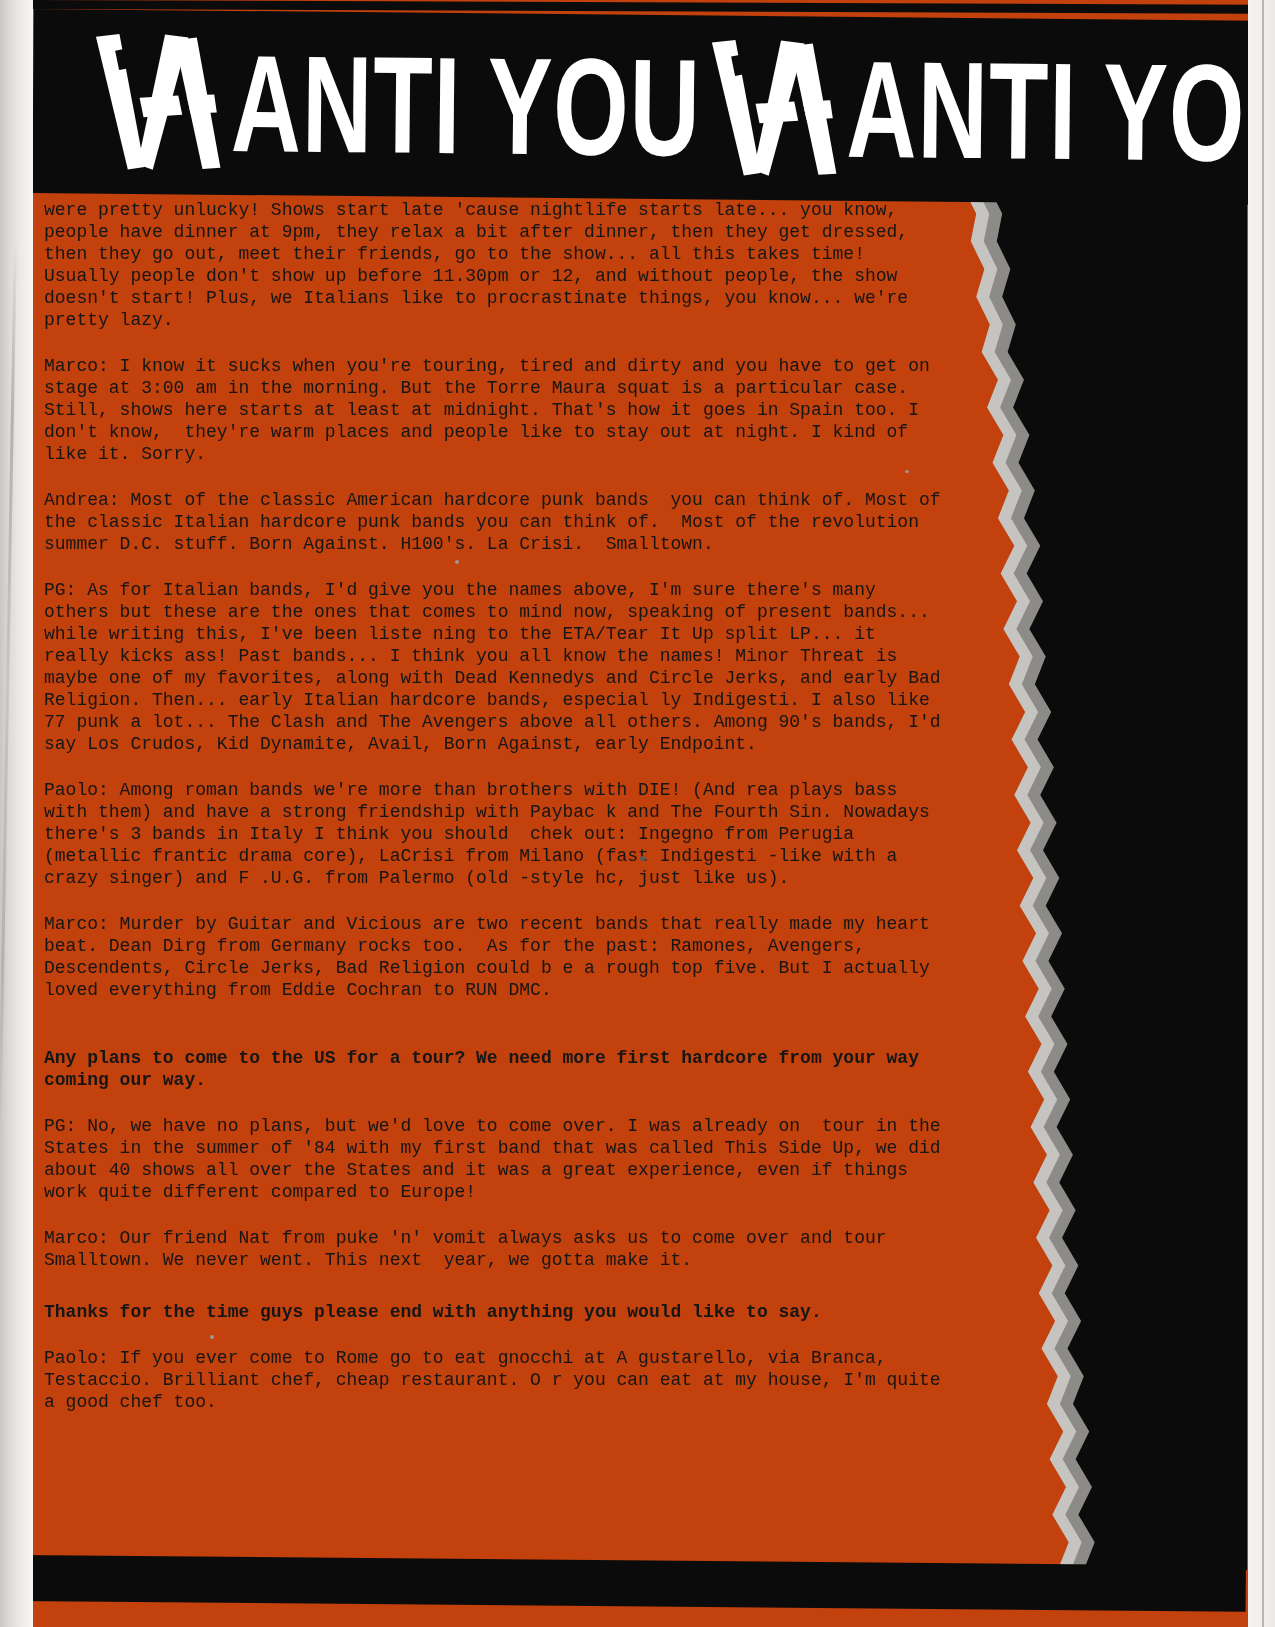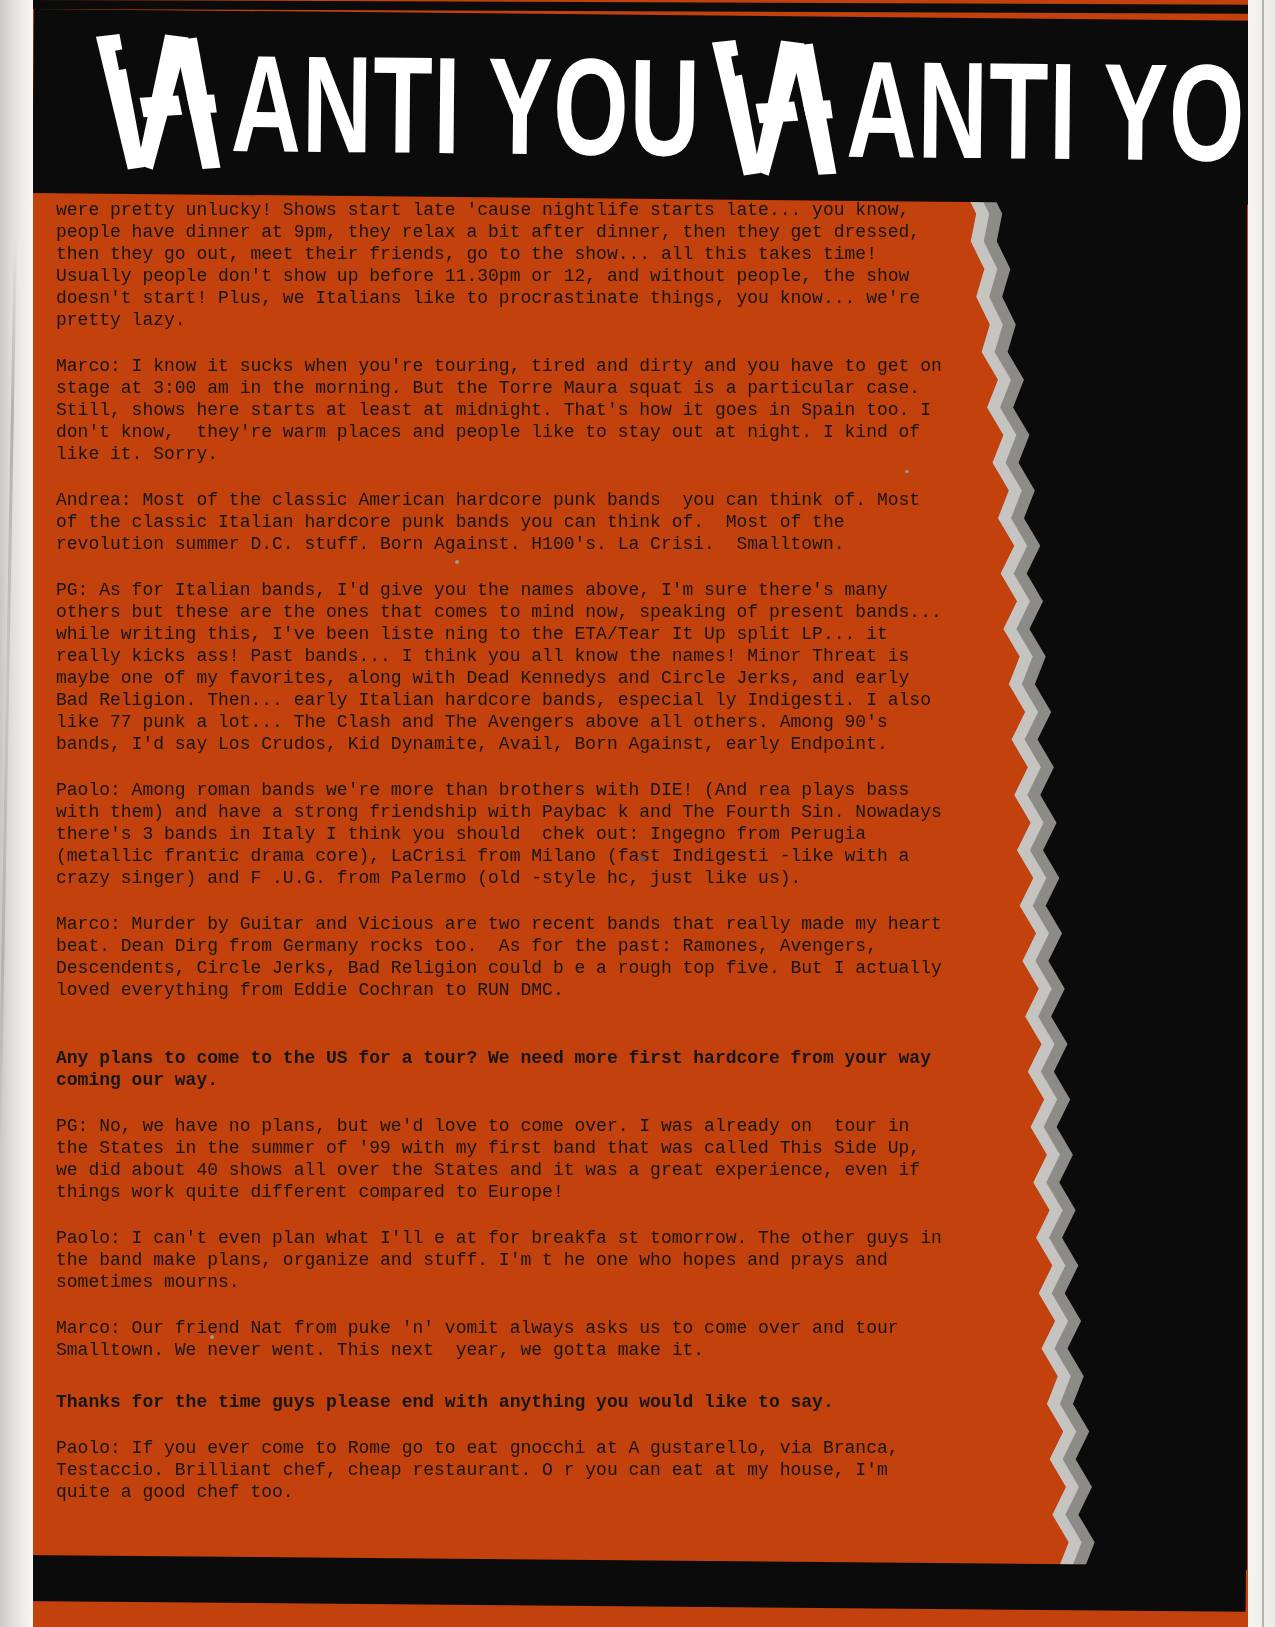--- a/index.html
+++ b/index.html
@@ -38,21 +38,21 @@
     font-family:"Liberation Sans", sans-serif;font-weight:700;color:#fff;
     font-size:97px;letter-spacing:1px;transform:scaleY(1.42);transform-origin:center;
     white-space:nowrap;line-height:1;
   }
 
   
   .content{
     position:absolute;left:40px;top:199px;width:908px;z-index:4;
     color:#161616;font-size:18px;line-height:22px;
   }
-  .content p{margin:0 0 24px 16px;white-space:pre-wrap;}
+  .content p{margin:0 0 24px 4px;white-space:pre-wrap;}
   .content p.q{font-weight:700;}
   .content p.q-gap{margin-top:46px;}
   .content p.q-gap2{margin-top:30px;}
 
   
   .tear{position:absolute;left:975px;top:186px;width:272px;height:1384px;}
   .tear-shape{
     position:absolute;inset:0;
     clip-path:polygon(5% 0,100% 0,100% 100%,40% 100%,44% 98%,38% 96%,43% 94%,37% 92%,42% 90%,36% 88%,40% 86%,34% 84%,39% 82%,33% 80%,38% 78%,32% 76%,37% 74%,31% 72%,36% 70%,30% 68%,35% 66%,29% 64%,34% 62%,28% 60%,33% 58%,27% 56%,32% 54%,26% 52%,31% 50%,25% 48%,30% 46%,24% 44%,29% 42%,23% 40%,28% 38%,22% 36%,26% 34%,20% 32%,25% 30%,19% 28%,24% 26%,18% 24%,22% 22%,16% 20%,20% 18%,14% 16%,18% 14%,12% 12%,15% 10%,10% 8%,13% 6%,8% 4%,10% 2%);
   }
@@ -110,22 +110,21 @@
   </div>
 
   <div class="content">
     <p>were pretty unlucky! Shows start late 'cause nightlife starts late... you know, people have dinner at 9pm, they relax a bit after dinner, then they get dressed, then they go out, meet their friends, go to the show... all this takes time! Usually people don't show up before 11.30pm or 12, and without people, the show doesn't start! Plus, we Italians like to procrastinate things, you know... we're pretty lazy.</p>
     <p>Marco: I know it sucks when you're touring, tired and dirty and you have to get on stage at 3:00 am in the morning. But the Torre Maura squat is a particular case. Still, shows here starts at least at midnight. That's how it goes in Spain too. I don't know,  they're warm places and people like to stay out at night. I kind of like it. Sorry.</p>
     <p>Andrea: Most of the classic American hardcore punk bands  you can think of. Most of the classic Italian hardcore punk bands you can think of.  Most of the revolution summer D.C. stuff. Born Against. H100's. La Crisi.  Smalltown.</p>
     <p>PG: As for Italian bands, I'd give you the names above, I'm sure there's many others but these are the ones that comes to mind now, speaking of present bands... while writing this, I've been liste ning to the ETA/Tear It Up split LP... it really kicks ass! Past bands... I think you all know the names! Minor Threat is maybe one of my favorites, along with Dead Kennedys and Circle Jerks, and early Bad Religion. Then... early Italian hardcore bands, especial ly Indigesti. I also like 77 punk a lot... The Clash and The Avengers above all others. Among 90's bands, I'd say Los Crudos, Kid Dynamite, Avail, Born Against, early Endpoint.</p>
     <p>Paolo: Among roman bands we're more than brothers with DIE! (And rea plays bass with them) and have a strong friendship with Paybac k and The Fourth Sin. Nowadays there's 3 bands in Italy I think you should  chek out: Ingegno from Perugia  (metallic frantic drama core), LaCrisi from Milano (fast Indigesti -like with a crazy singer) and F .U.G. from Palermo (old -style hc, just like us).</p>
     <p>Marco: Murder by Guitar and Vicious are two recent bands that really made my heart beat. Dean Dirg from Germany rocks too.  As for the past: Ramones, Avengers, Descendents, Circle Jerks, Bad Religion could b e a rough top five. But I actually loved everything from Eddie Cochran to RUN DMC.</p>
     <p class="q q-gap">Any plans to come to the US for a tour? We need more first hardcore from your way coming our way.</p>
-    <p>PG: No, we have no plans, but we'd love to come over. I was already on  tour in the States in the summer of '99 with my first band that was called This Side Up, we did about 40 shows all over the States and it was a great experience, even if things work quite different compared to Europe!</p>
-    <p>Paolo: I can't even plan what I'll e at for breakfa st tomorrow. The other guys in the band make plans, organize and stuff. I'm t he one who hopes and prays and sometimes mourns.</p>
+    <p>PG: No, we have no plans, but we'd love to come over. I was already on  tour in the States in the summer of '84 with my first band that was called This Side Up, we did about 40 shows all over the States and it was a great experience, even if things work quite different compared to Europe!</p>
     <p>Marco: Our friend Nat from puke 'n' vomit always asks us to come over and tour Smalltown. We never went. This next  year, we gotta make it.</p>
     <p class="q q-gap2">Thanks for the time guys please end with anything you would like to say.</p>
     <p>Paolo: If you ever come to Rome go to eat gnocchi at A gustarello, via Branca, Testaccio. Brilliant chef, cheap restaurant. O r you can eat at my house, I'm quite a good chef too.</p>
   </div>
 
   <div class="tear">
     <div class="tear-shape tear-dust"></div>
     <div class="tear-shape tear-fiber"></div>
     <div class="tear-shape tear-ink"></div>
   </div>

